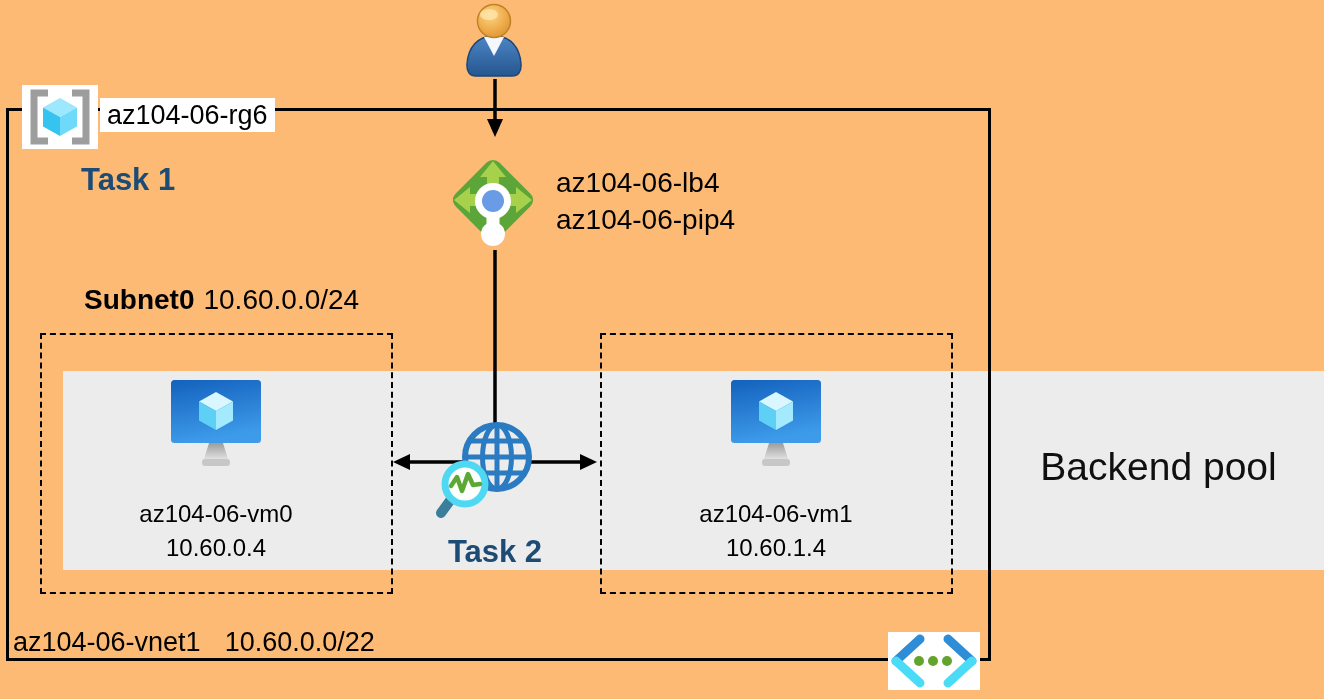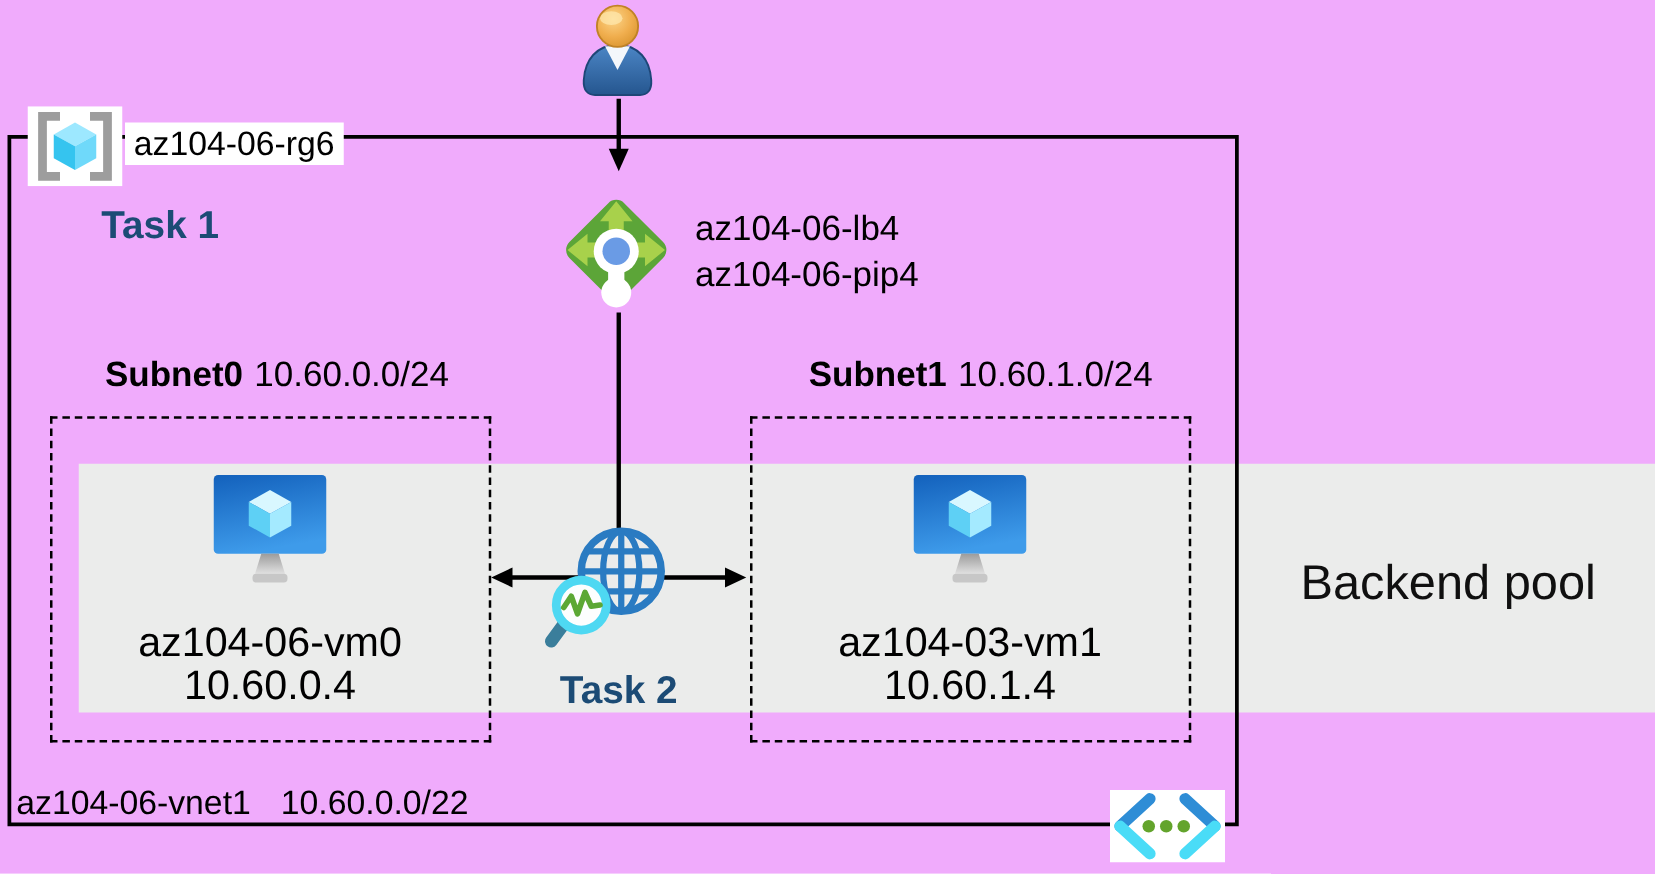--- a/index.html
+++ b/index.html
@@ -1,17 +1,17 @@
 <!DOCTYPE html>
 <html><head>
 <meta charset="utf-8">
 <style>
   html,body{margin:0;padding:0;background:#fff;}
   #stage{
-    position:relative;width:1324px;height:699px;background:#f0abfc;
+    position:relative;width:1324px;height:699px;background:#fdba74;
     font-family:"Liberation Sans",sans-serif;color:#000;overflow:hidden;
   }
   .abs{position:absolute;}
   
   #band{left:63px;top:371px;width:1261px;height:199px;background:#EBECEB;z-index:1;}
   
   #rg-box{left:6px;top:108px;width:985px;height:553px;border:3px solid #000;box-sizing:border-box;z-index:2;}
   
   .subnet-box{border:2.5px dashed #000;box-sizing:border-box;z-index:2;}
   #subnet0-box{left:40px;top:333px;width:353px;height:261px;}
@@ -30,21 +30,21 @@
   
   .txt{z-index:5;white-space:nowrap;}
   #rg-label{left:100px;top:98px;font-size:27px;line-height:34px;background:#fff;padding:0 7px;}
   #task1-label{left:33px;top:162px;font-size:31px;font-weight:bold;color:#1C4B75;margin-left:48px;}
   #lb-labels{left:556px;top:164px;font-size:28px;line-height:37px;}
   .subnet-label{top:283px;font-size:28px;line-height:33px;}
   #subnet0-label{left:55px;}
   #subnet1-label{left:618px;}
   .subnet-label .name{font-weight:bold;margin-left:29px;}
   .subnet-label .cidr{margin-left:9px;}
-  .vm-label{top:497px;width:280px;text-align:center;font-size:33px;line-height:34px;}
+  .vm-label{top:497px;width:280px;text-align:center;font-size:24px;line-height:34px;}
   #vm0-label{left:76px;}
   #vm1-label{left:636px;}
   #task2-label{left:430px;top:534px;width:130px;text-align:center;font-size:31px;font-weight:bold;color:#1C4B75;}
   #backend-label{left:993px;top:444px;width:331px;text-align:center;font-size:39px;line-height:46px;color:#101010;}
   #vnet-label{left:13px;top:627px;font-size:27px;line-height:30px;}
   #vnet-label .cidr{margin-left:24px;}
 </style>
 </head>
 <body>
 
@@ -158,30 +158,27 @@
   <div class="abs txt" id="task1-label">Task 1</div>
 
   <div class="abs txt" id="lb-labels">
     <div>az104-06-lb4</div>
     <div>az104-06-pip4</div>
   </div>
 
   <div class="abs txt subnet-label" id="subnet0-label">
     <span class="name">Subnet0</span><span class="cidr">10.60.0.0/24</span>
   </div>
-  <div class="abs txt subnet-label" id="subnet1-label">
-    <span class="name">Subnet1</span><span class="cidr">10.60.1.0/24</span>
-  </div>
 
   <div class="abs txt vm-label" id="vm0-label">
     <div>az104-06-vm0</div>
     <div>10.60.0.4</div>
   </div>
   <div class="abs txt vm-label" id="vm1-label">
-    <div>az104-03-vm1</div>
+    <div>az104-06-vm1</div>
     <div>10.60.1.4</div>
   </div>
 
   <div class="abs txt" id="task2-label">Task 2</div>
 
   <div class="abs txt" id="backend-label">Backend pool</div>
 
   <div class="abs txt" id="vnet-label">
     <span>az104-06-vnet1</span><span class="cidr">10.60.0.0/22</span>
   </div>

